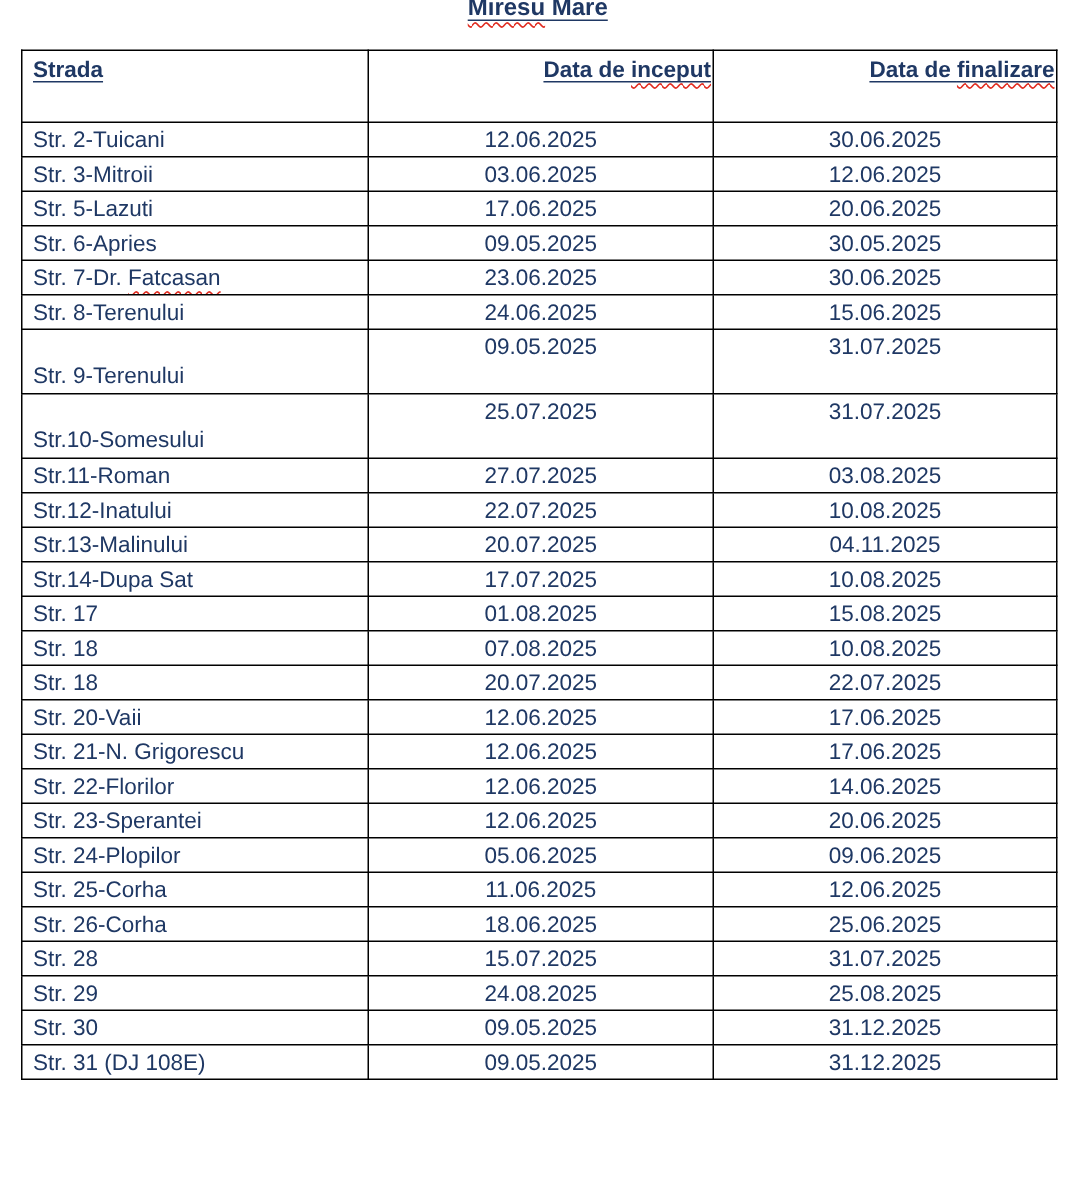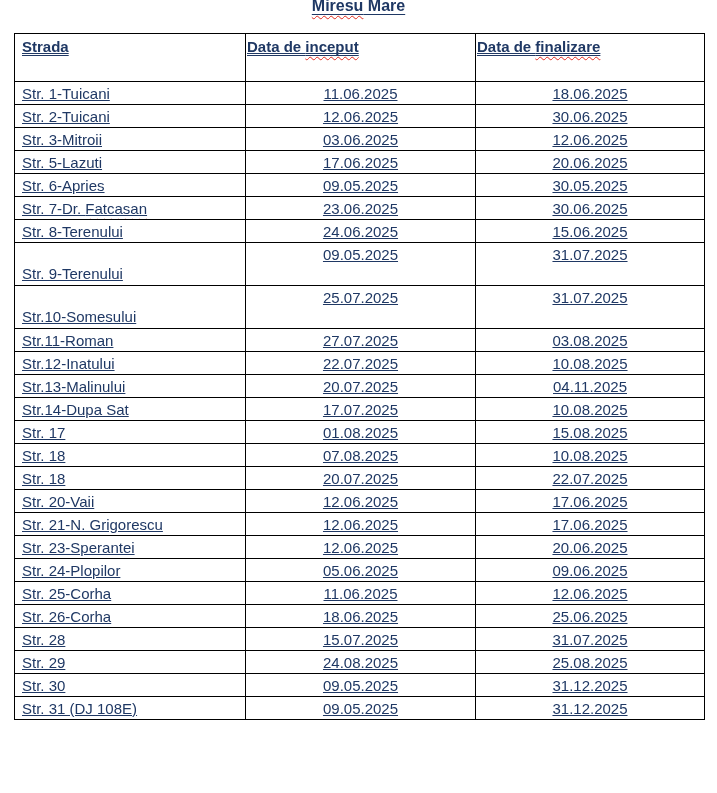--- a/index.html
+++ b/index.html
@@ -38,37 +38,36 @@
     text-decoration-skip-ink: none;
     text-underline-offset: 4px;
   }
   table.schedule {
     position: absolute;
     top: 33px;
     left: 14px;
     width: 690px;
     border-collapse: collapse;
     table-layout: fixed;
-    text-decoration: underline;
   }
   .schedule th, .schedule td {
     border: 1px solid #000000;
     color: #1f3864;
     overflow: hidden;
     white-space: nowrap;
   }
   .schedule th {
     height: 42px;
     font-size: 15px;
     font-weight: bold;
     vertical-align: top;
     padding-top: 4px;
   }
   .schedule th.col-strada { text-align: left; padding-left: 7px; }
-  .schedule th.col-date { text-align: left; }
+  .schedule th.col-date { text-align: right; }
   .schedule th .hdr {
     text-decoration: underline;
     text-underline-offset: 3px;
   }
   .schedule td {
     height: 22px;
     font-size: 15px;
     padding: 0;
     vertical-align: middle;
   }
@@ -93,25 +92,20 @@
     </colgroup>
     <thead>
       <tr>
         <th class="col-strada"><span class="hdr">Strada</span></th>
         <th class="col-date"><span class="hdr"><span>Data de </span><span class="squiggle">inceput</span></span></th>
         <th class="col-date"><span class="hdr"><span>Data de </span><span class="squiggle">finalizare</span></span></th>
       </tr>
     </thead>
     <tbody>
         <tr>
-          <td class="strada">Str. 1-Tuicani</td>
-          <td class="date">11.06.2025</td>
-          <td class="date">18.06.2025</td>
-        </tr>
-        <tr>
           <td class="strada">Str. 2-Tuicani</td>
           <td class="date">12.06.2025</td>
           <td class="date">30.06.2025</td>
         </tr>
         <tr>
           <td class="strada">Str. 3-Mitroii</td>
           <td class="date">03.06.2025</td>
           <td class="date">12.06.2025</td>
         </tr>
         <tr>
@@ -183,20 +177,25 @@
           <td class="strada">Str. 20-Vaii</td>
           <td class="date">12.06.2025</td>
           <td class="date">17.06.2025</td>
         </tr>
         <tr>
           <td class="strada">Str. 21-N. Grigorescu</td>
           <td class="date">12.06.2025</td>
           <td class="date">17.06.2025</td>
         </tr>
         <tr>
+          <td class="strada">Str. 22-Florilor</td>
+          <td class="date">12.06.2025</td>
+          <td class="date">14.06.2025</td>
+        </tr>
+        <tr>
           <td class="strada">Str. 23-Sperantei</td>
           <td class="date">12.06.2025</td>
           <td class="date">20.06.2025</td>
         </tr>
         <tr>
           <td class="strada">Str. 24-Plopilor</td>
           <td class="date">05.06.2025</td>
           <td class="date">09.06.2025</td>
         </tr>
         <tr>

